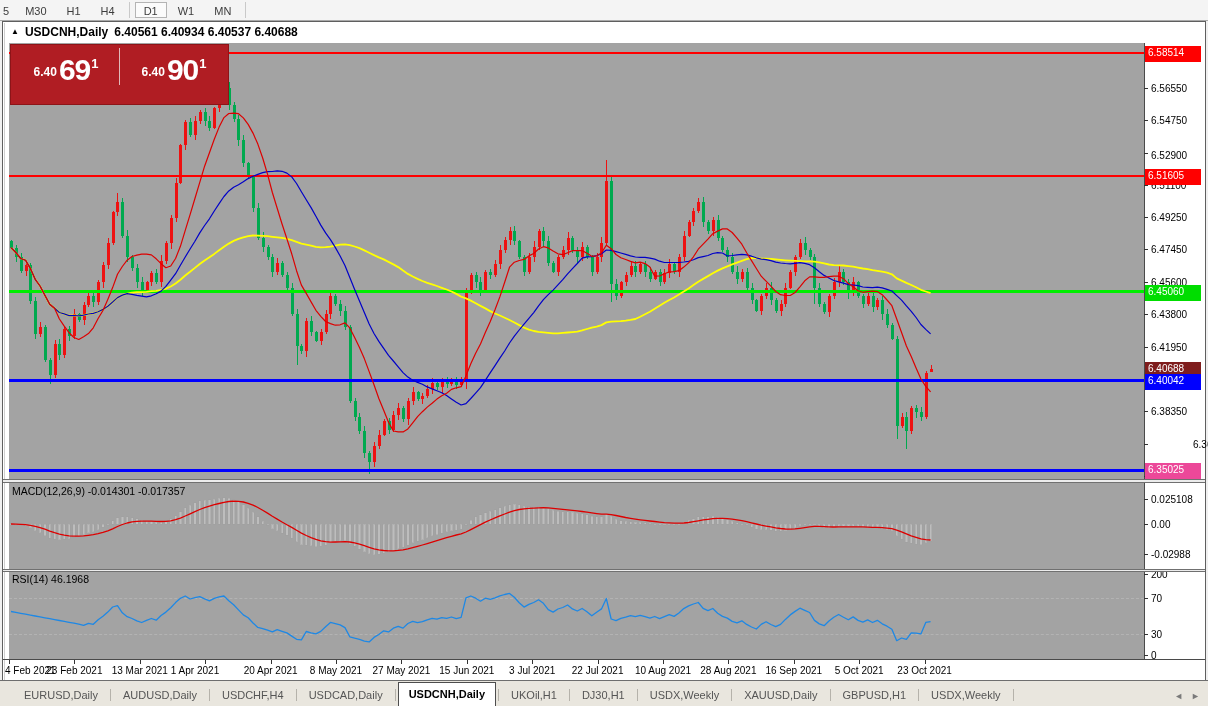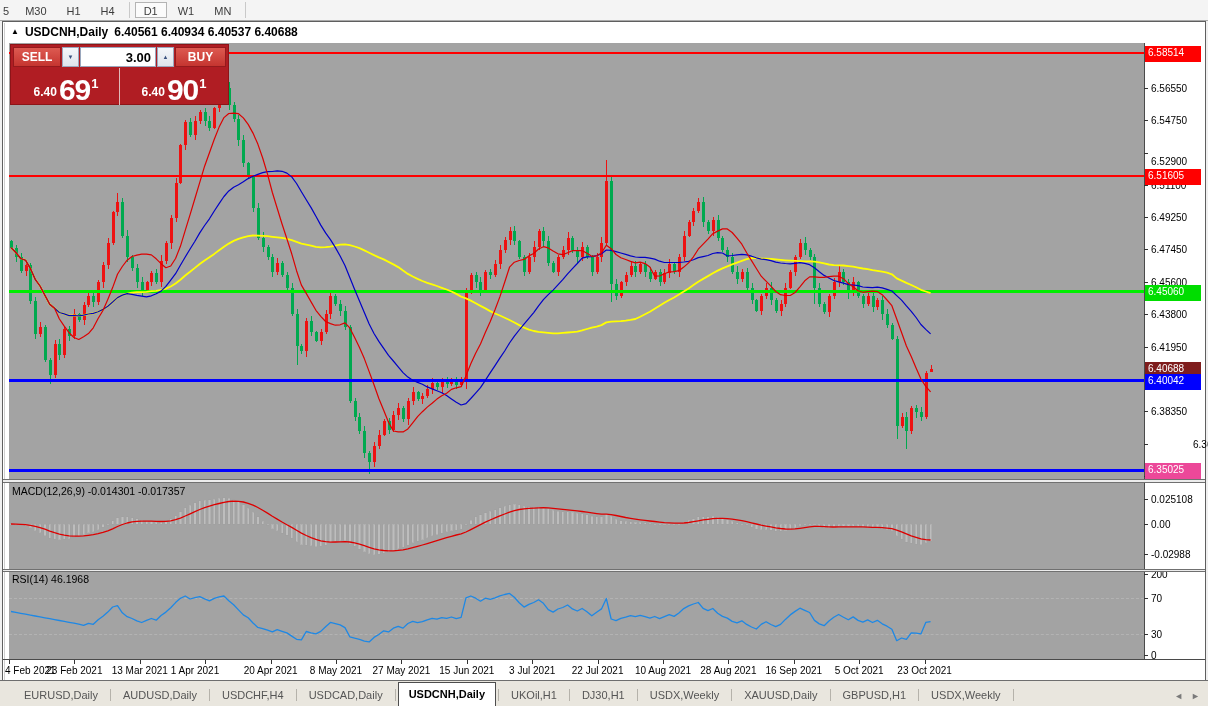--- a/index.html
+++ b/index.html
@@ -497,33 +497,20 @@
             <line x1="0" x2="1135" y1="337.93107942973467" y2="337.93107942973467" stroke="#0000ff" stroke-width="3"></line>
             <line x1="0" x2="1135" y1="427.03136456211854" y2="427.03136456211854" stroke="#0000ff" stroke-width="3"></line>
           </g>
           <polyline points="2,204.6 6.84,209.5 11.68,215.5 16.52,217.2 21.36,225.4 26.2,236.3 31.04,243.0 35.879999999999995,252.3 40.72,261.2 45.56,265.2 50.4,269.5 55.239999999999995,270.9 60.08,272.6 64.92,272.5 69.75999999999999,272.8 74.6,272.1 79.44,271.0 84.28,270.4 89.12,268.7 93.96,266.4 98.8,263.2 103.64,259.0 108.47999999999999,254.6 113.32,252.1 118.16,250.6 123,249.6 127.84,249.2 132.68,249.2 137.51999999999998,248.8 142.35999999999999,248.2 147.2,247.9 152.04,247.0 156.88,245.6 161.72,243.5 166.56,240.5 171.4,236.7 176.24,232.5 181.07999999999998,228.8 185.92,224.9 190.76,221.0 195.6,217.5 200.44,214.3 205.28,210.9 210.12,207.3 214.95999999999998,203.7 219.79999999999998,200.6 224.64,197.9 229.48,195.8 234.32,194.3 239.16,193.1 244,192.5 248.84,192.6 253.68,192.8 258.52,193.2 263.36,193.8 268.2,194.3 273.03999999999996,194.9 277.88,195.8 282.71999999999997,197.1 287.56,198.8 292.4,200.6 297.24,201.6 302.08,202.7 306.92,203.9 311.76,204.4 316.59999999999997,204.1 321.44,203.6 326.28,202.7 331.12,201.6 335.96,201.3 340.8,202.1 345.64,203.5 350.48,205.1 355.32,207.4 360.15999999999997,209.8 365,212.1 369.84,214.4 374.68,216.4 379.52,218.9 384.36,221.4 389.2,224.1 394.03999999999996,227.6 398.88,230.9 403.71999999999997,233.5 408.56,235.9 413.4,238.0 418.24,239.8 423.08,241.3 427.91999999999996,243.0 432.76,244.8 437.59999999999997,246.5 442.44,248.5 447.28,250.9 452.12,253.6 456.96,255.4 461.8,257.6 466.64,260.3 471.47999999999996,262.9 476.32,265.4 481.15999999999997,268.1 486,270.5 490.84,272.5 495.68,274.7 500.52,277.0 505.36,279.5 510.2,282.1 515.04,284.6 519.88,286.6 524.72,288.0 529.56,288.9 534.4,289.4 539.24,289.8 544.0799999999999,290.3 548.92,290.3 553.76,289.9 558.6,289.5 563.4399999999999,289.1 568.28,288.6 573.12,287.4 577.96,286.0 582.8,284.6 587.64,283.6 592.48,282.1 597.3199999999999,279.4 602.16,278.6 607,278.3 611.84,278.1 616.68,277.6 621.52,276.9 626.36,276.0 631.1999999999999,273.7 636.04,271.2 640.88,268.7 645.72,265.7 650.56,262.7 655.4,259.8 660.24,257.0 665.0799999999999,254.5 669.92,251.6 674.76,248.6 679.6,245.5 684.4399999999999,242.1 689.28,238.7 694.12,235.9 698.96,233.1 703.8,230.2 708.64,227.6 713.48,225.4 718.3199999999999,223.3 723.16,221.4 728,219.7 732.84,217.9 737.68,216.2 742.52,214.9 747.36,215.2 752.1999999999999,215.6 757.04,215.6 761.88,215.8 766.72,216.4 771.56,216.9 776.4,217.3 781.24,217.6 786.0799999999999,217.9 790.92,218.1 795.76,218.3 800.6,218.3 805.4399999999999,218.6 810.28,219.3 815.12,220.4 819.9599999999999,221.5 824.8,222.2 829.64,222.4 834.48,222.5 839.3199999999999,223.1 844.16,223.7 849,224.6 853.8399999999999,225.5 858.68,226.2 863.52,227.2 868.36,227.9 873.1999999999999,228.6 878.04,229.7 882.88,231.3 887.72,235.4 892.56,237.6 897.4,239.9 902.24,242.0 907.0799999999999,244.3 911.92,246.8 916.76,248.5 921.6,250.2" fill="none" stroke="#ffff00" stroke-width="1.8" stroke-linejoin="round"></polyline>
           <polyline points="2,204.6 6.84,209.5 11.68,215.5 16.52,217.2 21.36,225.4 26.2,236.3 31.04,243.0 35.879999999999995,252.3 40.72,261.2 45.56,265.2 50.4,269.5 55.239999999999995,270.9 60.08,272.6 64.92,272.5 69.75999999999999,272.8 74.6,272.1 79.44,271.0 84.28,270.4 89.12,268.7 93.96,266.4 98.8,263.2 103.64,259.0 108.47999999999999,254.6 113.32,252.1 118.16,250.6 123,251.4 127.84,252.4 132.68,253.2 137.51999999999998,253.9 142.35999999999999,252.8 147.2,250.7 152.04,248.1 156.88,243.4 161.72,237.1 166.56,230.7 171.4,222.3 176.24,214.0 181.07999999999998,206.0 185.92,198.3 190.76,189.9 195.6,182.5 200.44,175.8 205.28,168.0 210.12,160.6 214.95999999999998,153.5 219.79999999999998,147.9 224.64,144.2 229.48,141.7 234.32,138.8 239.16,135.6 244,133.2 248.84,131.4 253.68,129.6 258.52,128.6 263.36,128.5 268.2,127.8 273.03999999999996,128.3 277.88,130.1 282.71999999999997,133.9 287.56,140.5 292.4,148.7 297.24,156.7 302.08,164.6 306.92,173.3 311.76,182.1 316.59999999999997,189.9 321.44,196.6 326.28,204.4 331.12,213.0 335.96,222.6 340.8,234.5 345.64,246.4 350.48,258.0 355.32,269.6 360.15999999999997,281.0 365,290.5 369.84,298.4 374.68,305.4 379.52,312.3 384.36,318.0 389.2,323.8 394.03999999999996,329.6 398.88,334.1 403.71999999999997,337.3 408.56,339.4 413.4,341.2 418.24,343.9 423.08,345.9 427.91999999999996,347.8 432.76,349.8 437.59999999999997,352.6 442.44,355.9 447.28,359.2 452.12,362.0 456.96,360.6 461.8,355.5 466.64,350.1 471.47999999999996,344.6 476.32,337.3 481.15999999999997,329.9 486,322.6 490.84,315.2 495.68,308.0 500.52,300.0 505.36,293.1 510.2,287.0 515.04,281.1 519.88,275.4 524.72,269.6 529.56,262.8 534.4,256.6 539.24,251.6 544.0799999999999,247.1 548.92,241.9 553.76,236.7 558.6,230.8 563.4399999999999,225.6 568.28,220.5 573.12,215.1 577.96,213.8 582.8,213.6 587.64,212.6 592.48,210.7 597.3199999999999,207.0 602.16,207.4 607,208.7 611.84,210.0 616.68,211.4 621.52,212.8 626.36,214.0 631.1999999999999,214.3 636.04,214.3 640.88,215.1 645.72,216.1 650.56,218.2 655.4,219.5 660.24,219.5 665.0799999999999,219.5 669.92,219.5 674.76,219.0 679.6,218.3 684.4399999999999,216.8 689.28,214.6 694.12,213.6 698.96,212.5 703.8,210.5 708.64,209.7 713.48,210.0 718.3199999999999,213.0 723.16,212.5 728,211.8 732.84,211.4 737.68,211.9 742.52,213.2 747.36,214.8 752.1999999999999,216.1 757.04,216.7 761.88,217.6 766.72,219.1 771.56,220.0 776.4,220.5 781.24,220.8 786.0799999999999,220.3 790.92,219.7 795.76,220.3 800.6,221.7 805.4399999999999,224.7 810.28,228.8 815.12,232.4 819.9599999999999,235.0 824.8,237.5 829.64,238.9 834.48,240.1 839.3199999999999,241.6 844.16,242.0 849,242.7 853.8399999999999,244.0 858.68,244.3 863.52,244.6 868.36,244.2 873.1999999999999,244.9 878.04,246.4 882.88,248.0 887.72,252.6 892.56,257.1 897.4,262.9 902.24,268.3 907.0799999999999,274.5 911.92,281.5 916.76,286.4 921.6,290.9" fill="none" stroke="#0000c8" stroke-width="1.2" stroke-linejoin="round"></polyline>
           <polyline points="2,204.6 6.84,209.5 11.68,215.5 16.52,217.2 21.36,225.4 26.2,236.3 31.04,243.0 35.879999999999995,252.3 40.72,261.2 45.56,265.2 50.4,276.0 55.239999999999995,283.2 60.08,289.7 64.92,294.5 69.75999999999999,296.5 74.6,293.7 79.44,290.6 84.28,284.8 89.12,275.5 93.96,267.5 98.8,256.4 103.64,244.6 108.47999999999999,231.3 113.32,223.5 118.16,217.2 123,213.5 127.84,212.1 132.68,211.1 137.51999999999998,211.1 142.35999999999999,211.9 147.2,215.8 152.04,220.7 156.88,224.7 161.72,223.0 166.56,215.5 171.4,203.3 176.24,187.3 181.07999999999998,171.6 185.92,155.5 190.76,139.3 195.6,123.2 200.44,109.8 205.28,96.3 210.12,84.1 214.95999999999998,74.6 219.79999999999998,70.5 224.64,70.2 229.48,70.7 234.32,74.9 239.16,81.4 244,90.1 248.84,101.1 253.68,115.0 258.52,131.2 263.36,149.5 268.2,165.3 273.03999999999996,181.0 277.88,195.7 282.71999999999997,210.8 287.56,227.7 292.4,242.1 297.24,250.4 302.08,258.9 306.92,267.3 311.76,273.3 316.59999999999997,278.5 321.44,280.6 326.28,282.2 331.12,281.8 335.96,279.9 340.8,284.9 345.64,294.5 350.48,304.4 355.32,315.6 360.15999999999997,328.6 365,341.7 369.84,355.5 374.68,367.3 379.52,379.2 384.36,388.0 389.2,388.8 394.03999999999996,388.9 398.88,385.9 403.71999999999997,379.9 408.56,373.7 413.4,368.7 418.24,364.1 423.08,360.3 427.91999999999996,356.1 432.76,352.7 437.59999999999997,350.3 442.44,346.4 447.28,344.8 452.12,343.7 456.96,332.9 461.8,320.8 466.64,310.2 471.47999999999996,301.0 476.32,289.5 481.15999999999997,278.8 486,266.8 490.84,253.9 495.68,239.3 500.52,224.2 505.36,219.2 510.2,217.5 515.04,216.4 519.88,212.9 524.72,210.5 529.56,206.0 534.4,203.7 539.24,204.9 544.0799999999999,208.1 548.92,210.8 553.76,211.7 558.6,209.7 563.4399999999999,207.6 568.28,207.6 573.12,207.6 577.96,210.3 582.8,213.3 587.64,212.8 592.48,209.9 597.3199999999999,202.3 602.16,205.7 607,211.5 611.84,214.7 616.68,216.5 621.52,218.4 626.36,219.9 631.1999999999999,219.2 636.04,220.6 640.88,224.1 645.72,233.2 650.56,233.0 655.4,230.7 660.24,228.9 665.0799999999999,228.6 669.92,227.7 674.76,224.1 679.6,219.9 684.4399999999999,213.8 689.28,206.2 694.12,201.2 698.96,196.1 703.8,190.7 708.64,188.1 713.48,185.9 718.3199999999999,185.9 723.16,189.5 728,195.2 732.84,201.2 737.68,209.7 742.52,217.6 747.36,225.5 752.1999999999999,233.2 757.04,238.2 761.88,243.1 766.72,248.5 771.56,251.7 776.4,252.5 781.24,252.5 786.0799999999999,249.5 790.92,243.8 795.76,237.8 800.6,233.9 805.4399999999999,233.9 810.28,234.3 815.12,234.4 819.9599999999999,233.7 824.8,233.2 829.64,233.2 834.48,235.7 839.3199999999999,240.6 844.16,243.8 849,247.7 853.8399999999999,249.3 858.68,248.6 863.52,248.1 868.36,248.5 873.1999999999999,251.7 878.04,257.0 882.88,262.7 887.72,276.0 892.56,289.5 897.4,303.0 902.24,313.5 907.0799999999999,325.0 911.92,336.0 916.76,343.3 921.6,348.8" fill="none" stroke="#dd0000" stroke-width="1.2" stroke-linejoin="round"></polyline>
         </svg>
       </div>
 
     <div id="trade-panel">
-      <div id="tp-row1">
-        <button id="sell-btn" class="tp-btn">SELL</button>
-        <button class="spin-btn">
-          <span>▼</span>
-        </button>
-        <div id="vol-box">
-          <input id="vol-input" value="3.00" style="">
-        </div>
-        <button class="spin-btn">
-          <span>▲</span>
-        </button>
-        <button id="buy-btn" class="tp-btn">BUY</button>
-      </div>
       <div id="tp-row2">
         <div class="tp-price">
           <span class="small">6.40</span>
           <span class="big">69</span>
           <span class="sup">1</span>
         </div>
         <div id="tp-divider"></div>
         <div class="tp-price">
           <span class="small">6.40</span>
           <span class="big">90</span>
@@ -746,21 +733,21 @@
       </div>
 
     <div id="axis-line-v"></div>
     <div id="xaxis-line"></div>
     <div id="axis-col">
         <div class="tickmark" style="top: 66px;"></div>
         <div class="ticklabel" style="top: 61px;">6.56550</div>
         <div class="tickmark" style="top: 98px;"></div>
         <div class="ticklabel" style="top: 93px;">6.54750</div>
         <div class="tickmark" style="top: 131px;"></div>
-        <div class="ticklabel" style="top: 134px;">6.52900</div>
+        <div class="ticklabel" style="top: 128px;">6.52900</div>
         <div class="tickmark" style="top: 163px;"></div>
         <div class="ticklabel" style="top: 158px;">6.51100</div>
         <div class="tickmark" style="top: 195px;"></div>
         <div class="ticklabel" style="top: 190px;">6.49250</div>
         <div class="tickmark" style="top: 227px;"></div>
         <div class="ticklabel" style="top: 222px;">6.47450</div>
         <div class="tickmark" style="top: 260px;"></div>
         <div class="ticklabel" style="top: 255px;">6.45600</div>
         <div class="tickmark" style="top: 292px;"></div>
         <div class="ticklabel" style="top: 287px;">6.43800</div>

